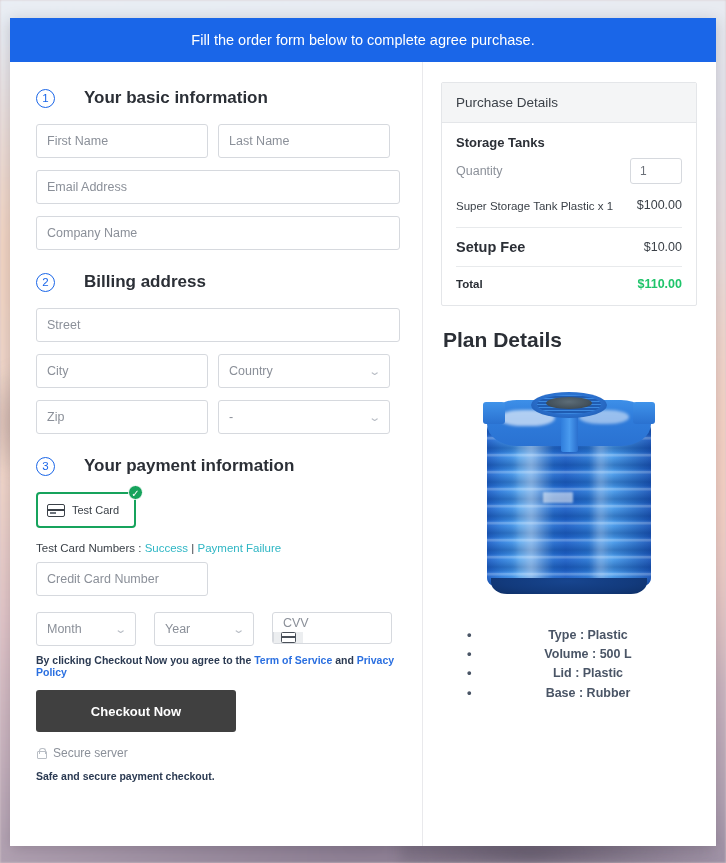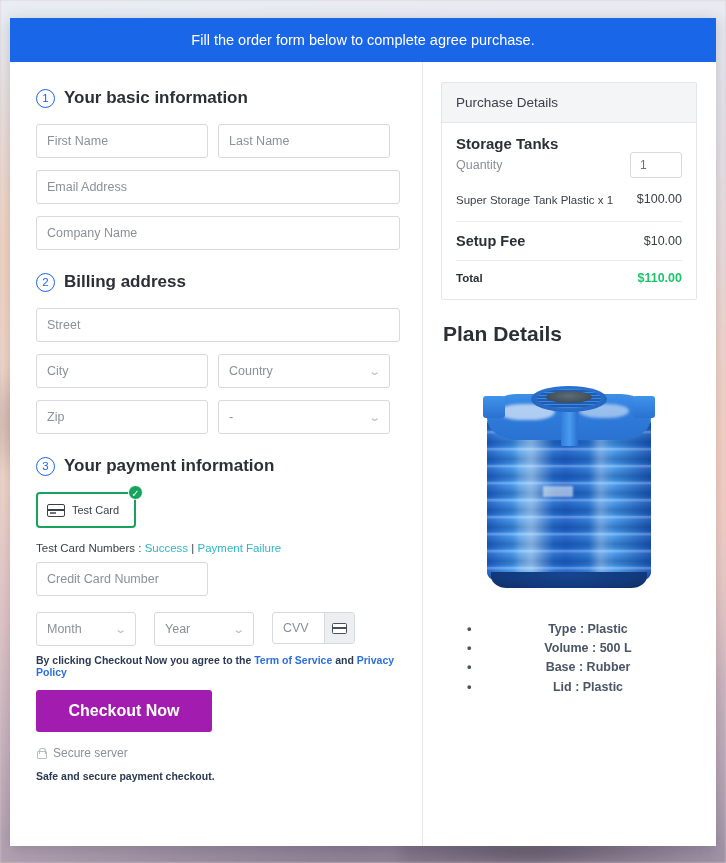--- a/index.html
+++ b/index.html
@@ -87,20 +87,21 @@
     border: 1.5px solid #1a66e8;
     border-radius: 50%;
     color: #1a66e8;
     font-size: 11.5px;
     display: flex; align-items: center; justify-content: center;
   }
   .sec-title {
     font-size: 17px;
     color: #2b2f36;
     font-weight: 600;
+    margin-left: 20px;
   }
 
   
   .row { display: flex; gap: 10px; margin-bottom: 12px; }
   .fld {
     height: 32px;
     border: 1px solid #d6d9de;
     border-radius: 3px;
     background: #fff;
     display: flex; align-items: center;
@@ -149,22 +150,22 @@
 
   .testcards {
     font-size: 11.5px; color: #3b4148;
     margin: 0 0 8px 0;
   }
   .tc-link { color: #2eb6c4; }
   .tc-sep { color: #3b4148; }
 
   .cvv-group { display: flex; gap: 18px; margin-top: 16px; }
   .cvv-box {
-    display: flex; width: 83px; height: 32px;
-    border: 1px solid #d6d9de; border-radius: 3px; overflow: hidden;
+    display: flex; width: 120px; height: 32px;
+    border: 1px solid #d6d9de; border-radius: 3px; overflow: hidden; flex-direction: column;
   }
   .cvv-in {
     flex: 1; display: flex; align-items: center;
     padding-left: 10px; font-size: 12.5px; color: #8b9099;
   }
   .cvv-addon {
     width: 30px; background: #eceef0;
     border-left: 1px solid #d6d9de;
     display: flex; align-items: center; justify-content: center;
   }
@@ -174,23 +175,23 @@
     background: linear-gradient(#ffffff 0 36%, #4a5059 36% 56%, #ffffff 56% 100%);
   }
 
   .terms {
     font-size: 10.5px; color: #2b3a52;
     margin: 8px 0 12px 0; font-weight: 600;
   }
   .terms a { color: #2a6fe0; text-decoration: none; }
 
   .checkout-btn {
-    width: 176px; height: 42px;
-    background: #a21caf; border: 0; border-radius: 3px;
-    color: #fff; font-size: 16px; font-weight: 700;
+    width: 200px; height: 42px;
+    background: #404040; border: 0; border-radius: 3px;
+    color: #fff; font-size: 13px; font-weight: 700;
     font-family: "Liberation Sans", sans-serif;
     cursor: pointer;
     display: flex; align-items: center; justify-content: center;
   }
   .secure {
     display: flex; align-items: center; gap: 7px;
     margin: 14px 0 10px 0;
     font-size: 12px; color: #8b9099;
   }
   .lock {
@@ -214,22 +215,22 @@
     border-radius: 2px;
   }
   .pd-head {
     background: #f4f5f6;
     border-bottom: 1px solid #e4e6e9;
     padding: 12px 14px;
     font-size: 13.5px; color: #3b4148;
   }
   .pd-body { padding: 12px 14px 10px 14px; }
   .pd-prod {
-    font-size: 15px; font-weight: 700; color: #2b2f36;
-    margin-bottom: 0;
+    font-size: 13px; font-weight: 700; color: #2b2f36;
+    margin-bottom: 8px;
   }
   .qty-row {
     display: flex; align-items: center; justify-content: space-between;
     margin-bottom: 14px;
   }
   .qty-label { font-size: 12.5px; color: #8b9099; }
   .qty-input {
     width: 52px; height: 26px;
     border: 1px solid #d6d9de; border-radius: 3px;
     display: flex; align-items: center; padding-left: 9px;
@@ -541,18 +542,18 @@
           <div class="neck"></div>
           <div class="neck-thread"></div>
           <div class="neck-hole"></div>
           <div class="tank-logo"></div>
         </div>
       </div>
 
       <ul class="spec-list">
         <li>Type : Plastic</li>
         <li>Volume : 500 L</li>
+        <li>Lid : Plastic</li>
         <li>Base : Rubber</li>
-        <li>Lid : Plastic</li>
       </ul>
     </div>
   </div>
 </div>
 
 </body></html>

